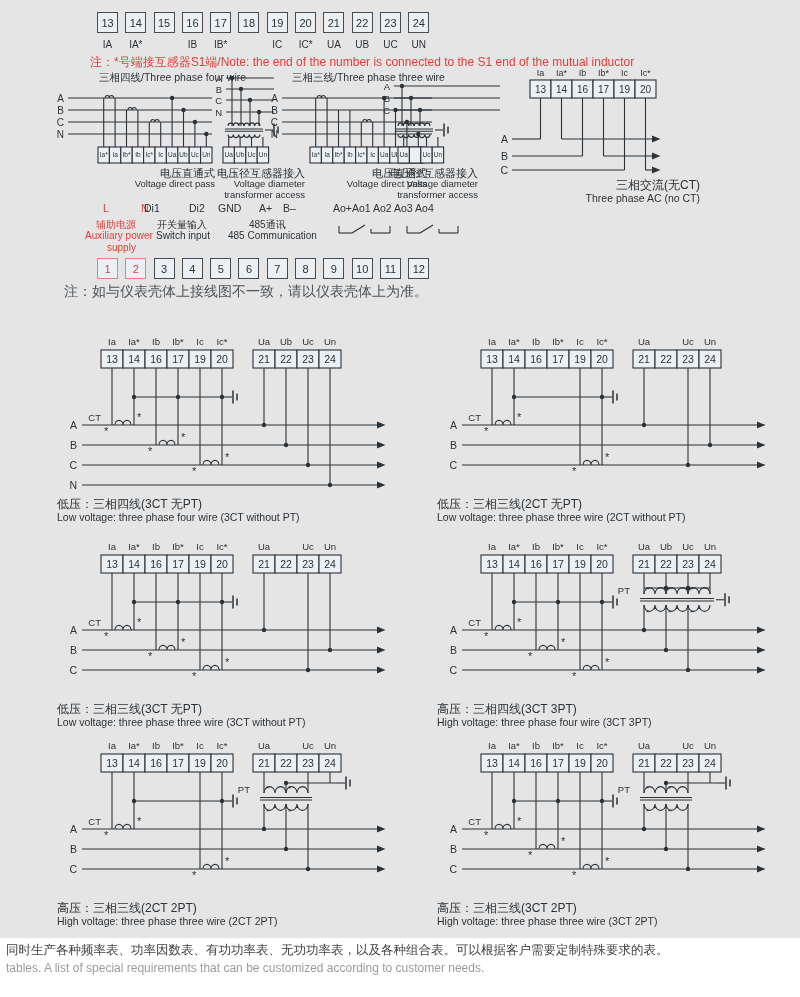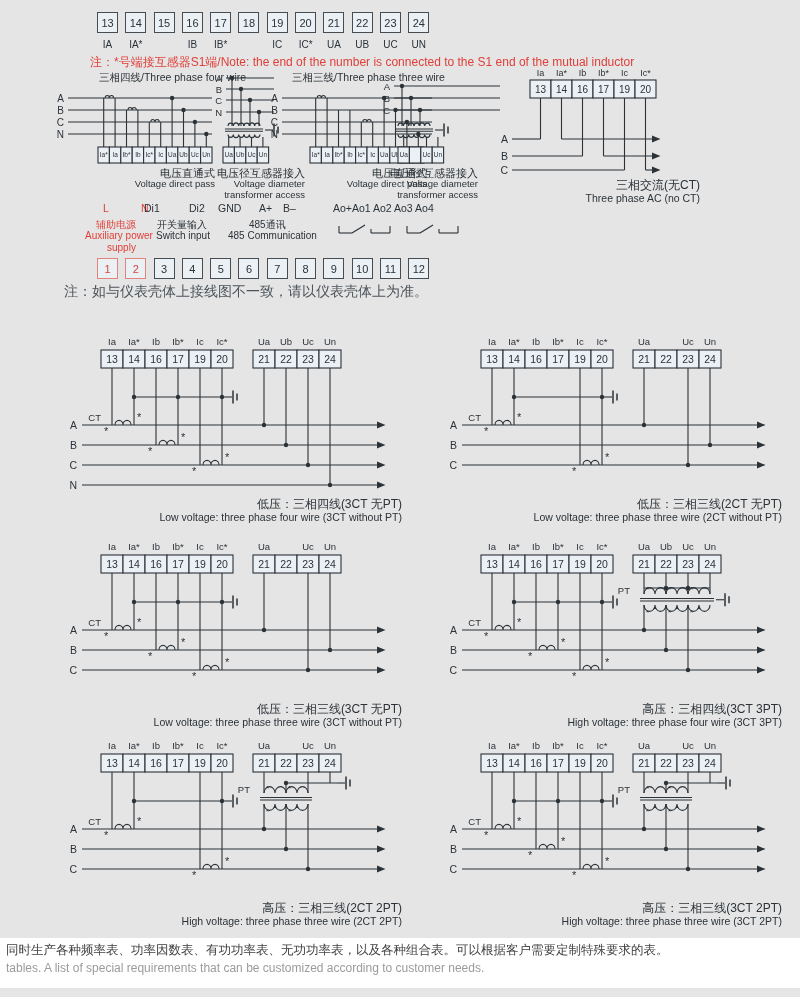--- a/index.html
+++ b/index.html
@@ -16,24 +16,24 @@
 .cap{text-align:right}
 .cap-cn{font-size:11px;line-height:12px;white-space:nowrap}
 .cap-en{font-size:9.5px;line-height:10.5px;white-space:nowrap}
 .cap-cn2{font-size:12px;line-height:13px}
 .cap-en2{font-size:10.5px;line-height:13px}
 .auxlbl{font-size:10.5px;white-space:nowrap}
 .auxsm{font-size:10px;white-space:nowrap}
 .red-t{color:#e03e38}
 .note2{font-size:14px;color:#4c545a;white-space:nowrap}
 .dcell{width:345px}
-.dcap{width:345px;text-align:right;margin-top:2px}
+.dcap{width:345px;text-align:left;margin-top:2px}
 .dcap-cn{font-size:12px;line-height:14px}
 .dcap-en{font-size:10.5px;line-height:13px}
-.footer{position:absolute;left:0;top:938px;width:800px;height:50px;background:#ffffff}
+.footer{position:absolute;left:0;top:938px;width:800px;height:59px;background:#ffffff}
 .footer-cn{position:absolute;left:6px;top:4px;width:788px;font-size:12.5px;color:#404040;white-space:nowrap}
 .footer-en{position:absolute;left:6px;top:22px;width:790px;font-size:12px;color:#9b9b9b;line-height:17px}
 svg text{font-family:"Liberation Sans",sans-serif}
 </style>
 </head>
 <body>
 
 <div class="page">
 
   <div class="abs trow" style="left:97px;top:12px" id="topTermRow">

